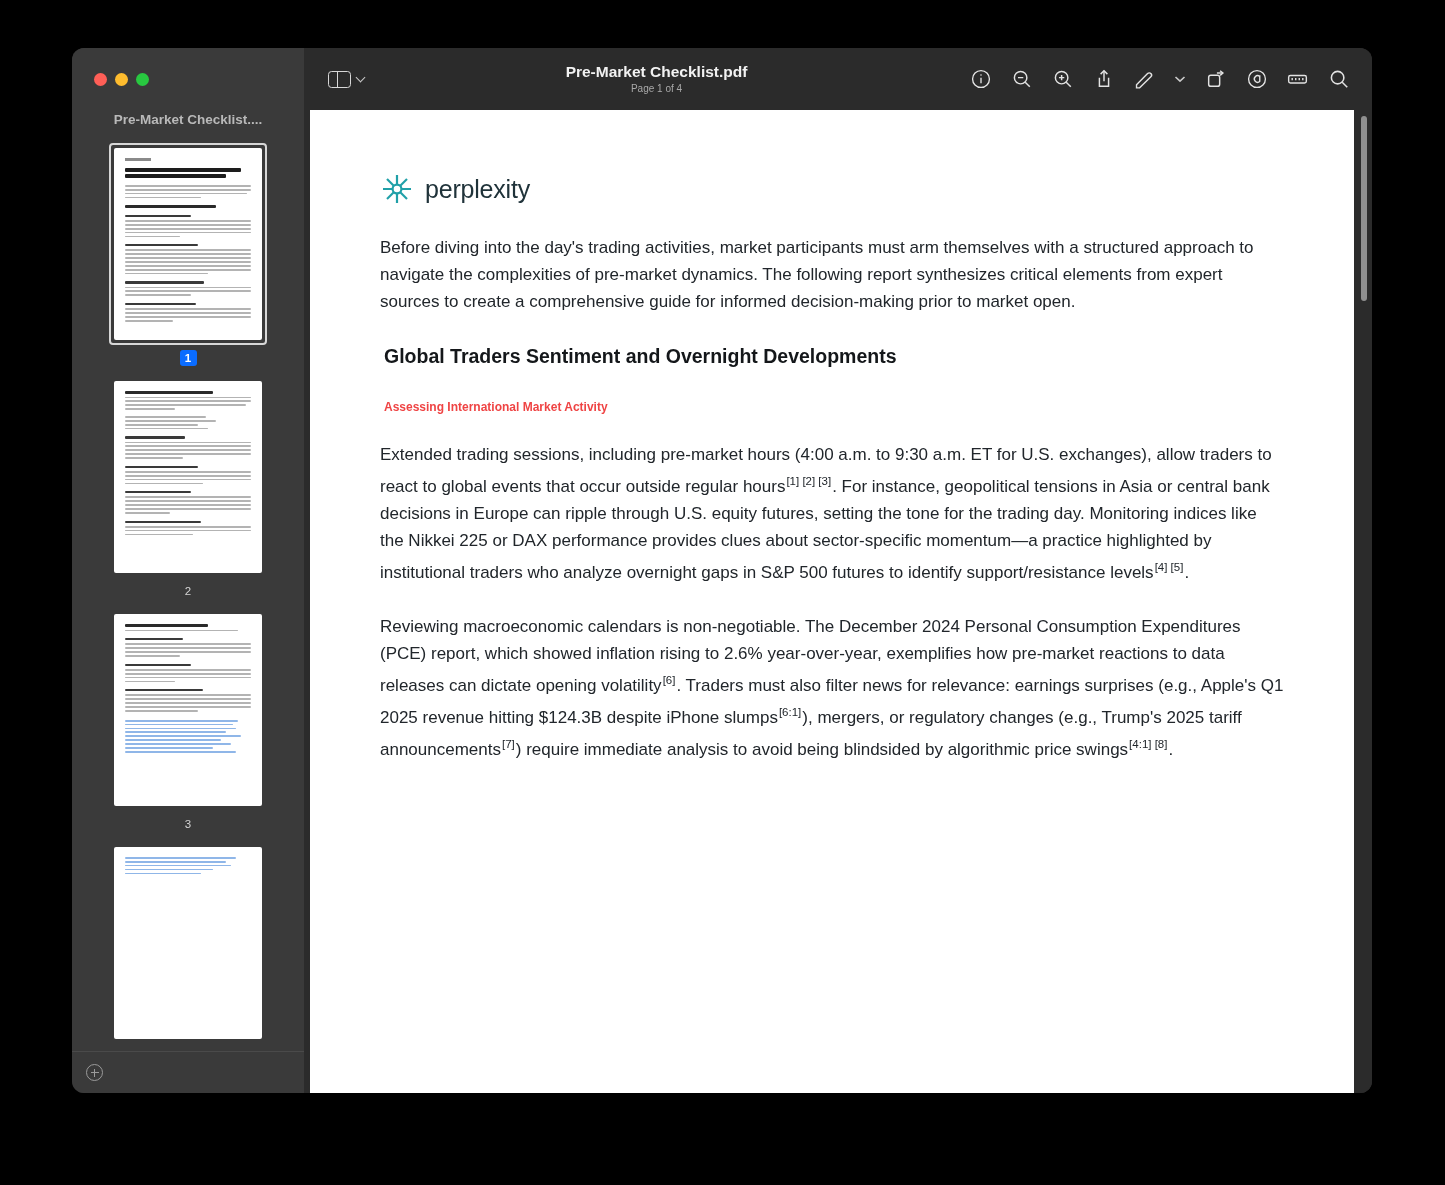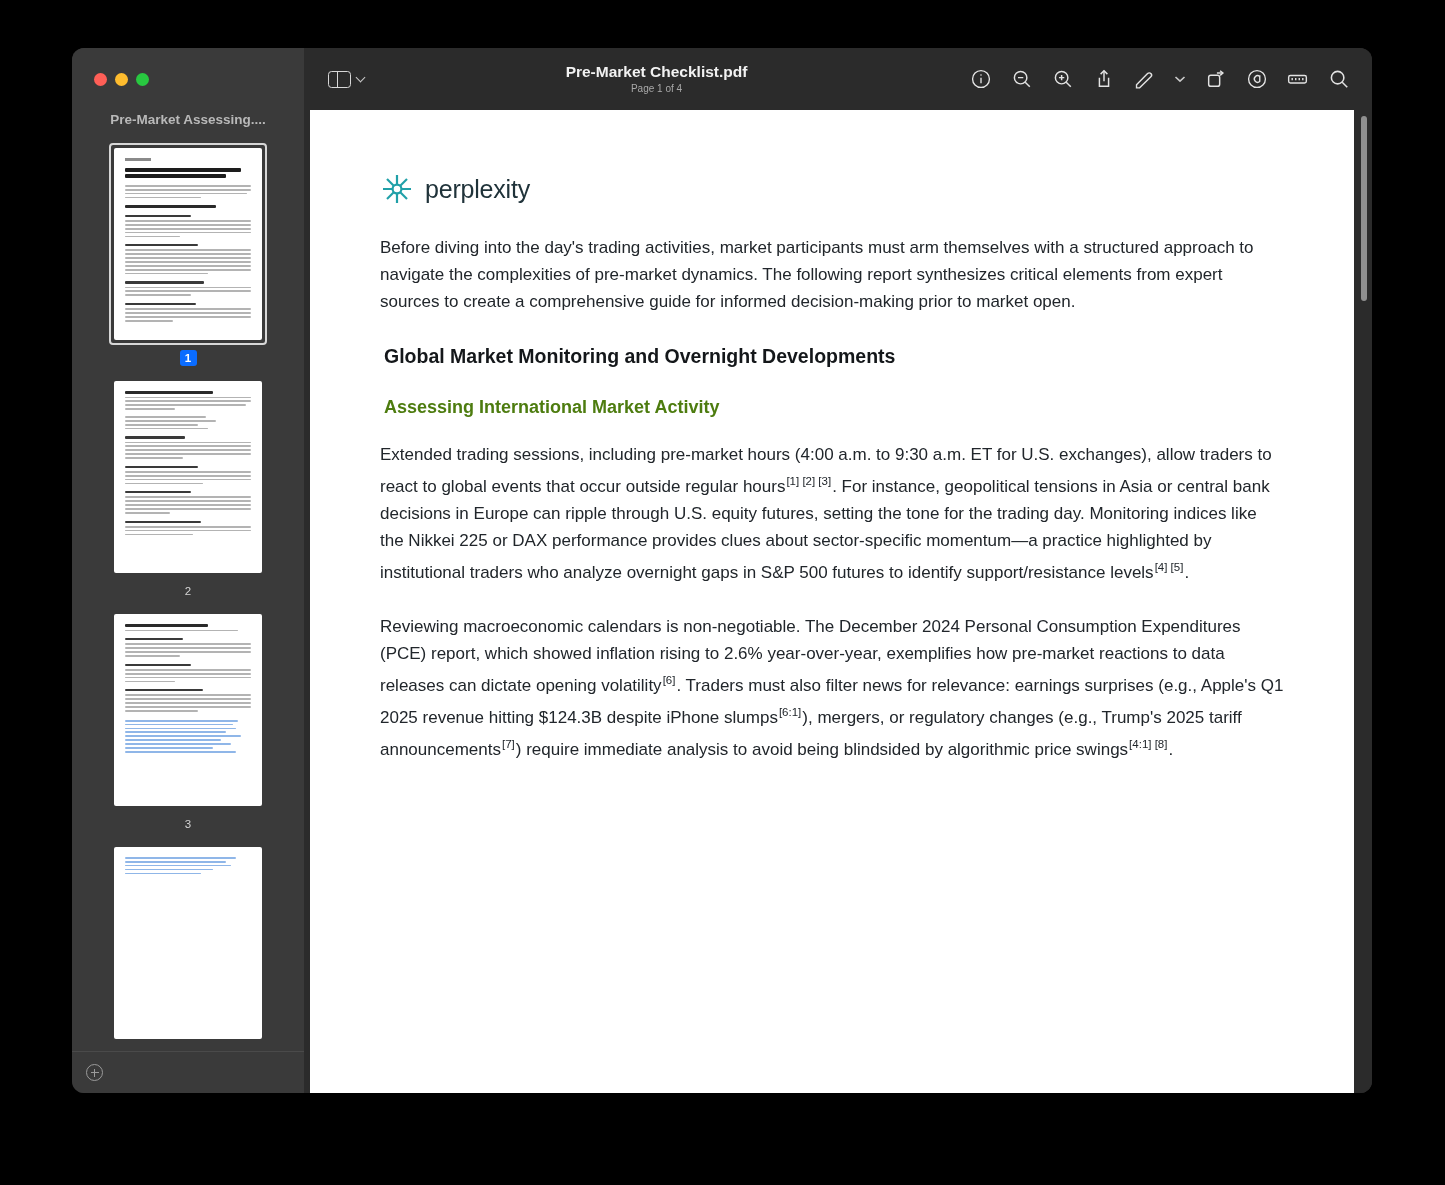--- a/index.html
+++ b/index.html
@@ -228,23 +228,23 @@
     margin: 0 0 28px 0;
   }
   h2.doc-h2 {
     font-size: 19.5px;
     line-height: 26px;
     color: #14171a;
     font-weight: 700;
     margin: 0 0 26px 4px;
   }
   h3.doc-h3 {
-    font-size: 18px;
+    font-size: 12px;
     line-height: 24px;
-    color: #4d7c0f;
+    color: #ef4444;
     font-weight: 700;
     margin: 0 0 22px 4px;
   }
   sup.cite {
     font-size: 11.5px;
     vertical-align: super;
     color: #21262b;
     margin: 0 1px;
   }
 
@@ -262,21 +262,21 @@
 <div id="window">
 
   <div id="sidebar">
 
     <div id="traffic">
       <div class="light red"></div>
       <div class="light yellow"></div>
       <div class="light green"></div>
     </div>
 
-    <div id="sidebar-title">Pre-Market Assessing....</div>
+    <div id="sidebar-title">Pre-Market Checklist....</div>
 
     <div id="thumbs">
 
       <div class="thumb-wrap selected">
         <div class="thumb-outer">
           <div class="thumb-box">
             <div class="mini-logo"></div>
             <div class="mini-h" style="width:92%"></div>
             <div class="mini-h" style="width:80%"></div>
             <div style="height:5px"></div>
@@ -504,21 +504,21 @@
               <line x1="27" y1="7" x2="7" y2="27"></line>
             </g>
             <circle cx="17" cy="17" r="4.4" fill="#ffffff" stroke="#20a0a8" stroke-width="2.2"></circle>
           </svg>
           <span class="brand-name">perplexity</span>
         </div>
 
 
         <p class="doc-p">Before diving into the day's trading activities, market participants must arm themselves with a structured approach to navigate the complexities of pre-market dynamics. The following report synthesizes critical elements from expert sources to create a comprehensive guide for informed decision-making prior to market open.</p>
 
-        <h2 class="doc-h2">Global Market Monitoring and Overnight Developments</h2>
+        <h2 class="doc-h2">Global Traders Sentiment and Overnight Developments</h2>
 
         <h3 class="doc-h3">Assessing International Market Activity</h3>
 
         <p class="doc-p"><span>Extended trading sessions, including pre-market hours (4:00 a.m. to 9:30 a.m. ET for U.S. exchanges), allow traders to react to global events that occur outside regular hours</span><sup class="cite">[1] [2] [3]</sup><span>. For instance, geopolitical tensions in Asia or central bank decisions in Europe can ripple through U.S. equity futures, setting the tone for the trading day. Monitoring indices like the Nikkei 225 or DAX performance provides clues about sector-specific momentum—a practice highlighted by institutional traders who analyze overnight gaps in S&amp;P 500 futures to identify support/resistance levels</span><sup class="cite">[4] [5]</sup><span>.</span></p>
 
 
         <p class="doc-p"><span>Reviewing macroeconomic calendars is non-negotiable. The December 2024 Personal Consumption Expenditures (PCE) report, which showed inflation rising to 2.6% year-over-year, exemplifies how pre-market reactions to data releases can dictate opening volatility</span><sup class="cite">[6]</sup><span>. Traders must also filter news for relevance: earnings surprises (e.g., Apple's Q1 2025 revenue hitting $124.3B despite iPhone slumps</span><sup class="cite">[6:1]</sup><span>), mergers, or regulatory changes (e.g., Trump's 2025 tariff announcements</span><sup class="cite">[7]</sup><span>) require immediate analysis to avoid being blindsided by algorithmic price swings</span><sup class="cite">[4:1] [8]</sup><span>.</span></p>
 
       </div>
 

